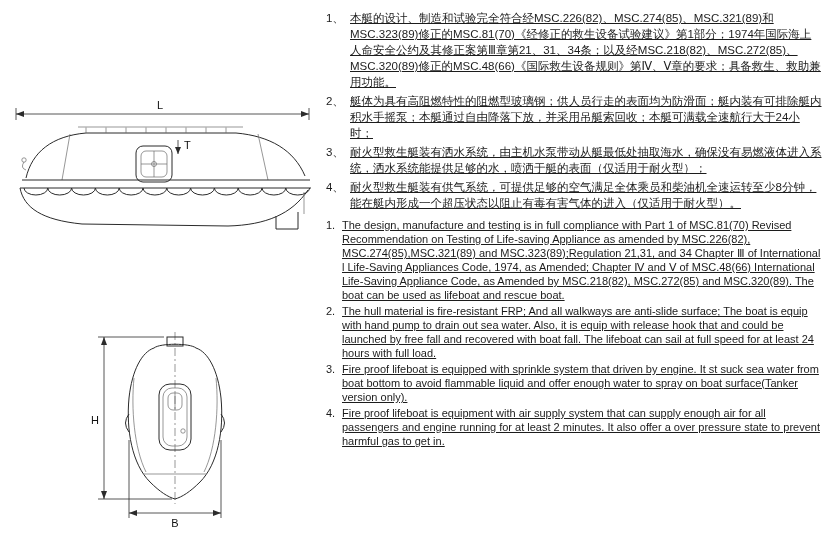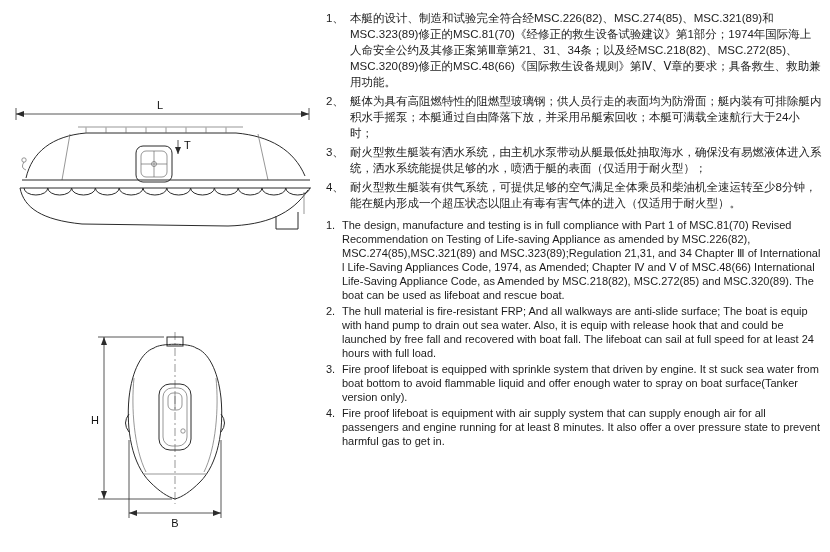--- a/index.html
+++ b/index.html
@@ -18,21 +18,21 @@
   svg text{fill:#111;font-family:"Liberation Sans","DejaVu Sans",sans-serif;font-size:11px;}
   .text-col{position:absolute;left:326px;top:10px;width:496px;}
   .item{display:flex;align-items:flex-start;}
   .cn-block .item{margin-bottom:3px;}
   .en-block{margin-top:7px;}
   .en-block .item{margin-bottom:2px;}
   .cn-block{font-size:11.5px;line-height:16px;}
   .en-block{font-size:11px;line-height:14px;}
   .cn-block .num{flex:0 0 24px;}
   .en-block .num{flex:0 0 16px;}
-  .txt{flex:1 1 auto;}
+  .txt{flex:1 1 auto;text-decoration:underline;}
 </style>
 </head>
 <body>
 
 <div class="figures">
 
   <svg class="fig-side" viewBox="0 0 310 140">
 
     <g>
       <line class="dim" x1="8" y1="12" x2="8" y2="24"></line>
@@ -161,17 +161,17 @@
     <div class="item">
       <span class="num">2.</span>
       <span class="txt">The hull material is fire-resistant FRP; And all walkways are anti-slide surface; The boat is equip with hand pump to drain out sea water. Also, it is equip with release hook that and could be launched by free fall and recovered with boat fall. The lifeboat can sail at full speed for at least 24 hours with full load.</span>
     </div>
     <div class="item">
       <span class="num">3.</span>
       <span class="txt">Fire proof lifeboat is equipped with sprinkle system that driven by engine. It st suck sea water from boat bottom to avoid flammable liquid and offer enough water to spray on boat surface(Tanker version only).</span>
     </div>
     <div class="item">
       <span class="num">4.</span>
-      <span class="txt">Fire proof lifeboat is equipment with air supply system that can supply enough air for all passengers and engine running for at least 8 minutes. It also offer a over pressure state to prevent harmful gas to get in.</span>
+      <span class="txt">Fire proof lifeboat is equipment with air supply system that can supply enough air for all passengers and engine running for at least 2 minutes. It also offer a over pressure state to prevent harmful gas to get in.</span>
     </div>
   </div>
 
 </div>
 
 </body></html>

